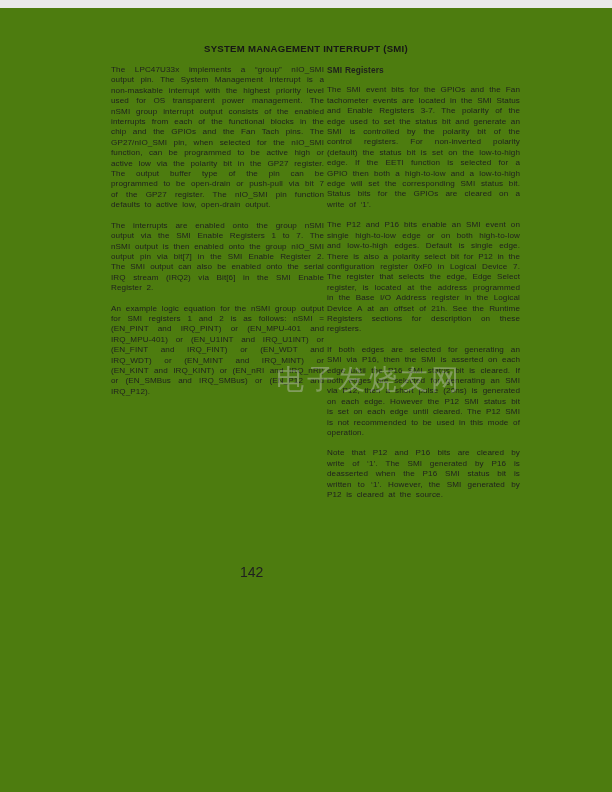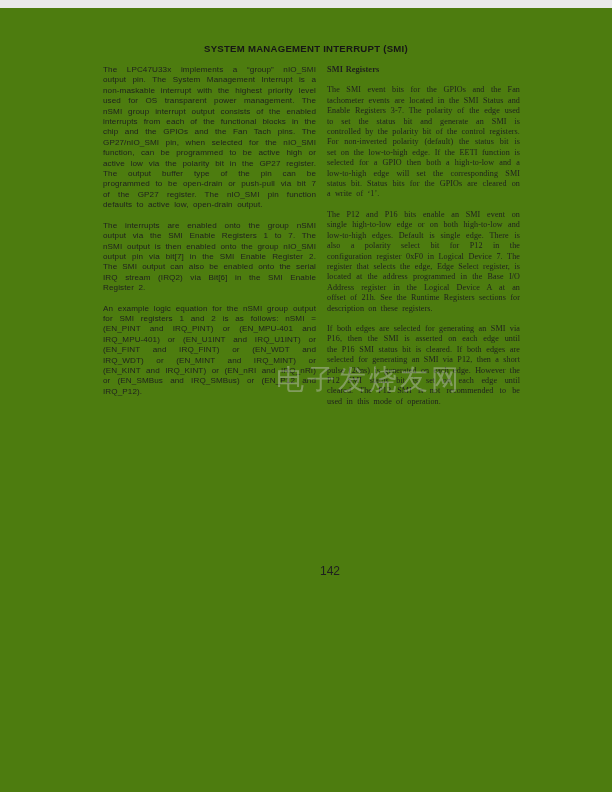--- a/index.html
+++ b/index.html
@@ -30,22 +30,22 @@
   }
   .col {
     position: absolute;
     top: 57px;
     font-size: 8.1px;
     line-height: 10.4px;
     text-align: justify;
     word-spacing: 2.1px;
     letter-spacing: 0.1px;
   }
-  .col-left  { left: 103px; width: 213px; }
-  .col-right { left: 327px; width: 193px; font-family: Liberation Serif, serif; }
+  .col-left  { left: 111px; width: 213px; }
+  .col-right { left: 327px; width: 193px; }
   .col p {
     margin: 0 0 10px 0;
   }
   .col-heading {
     font-weight: bold;
     font-size: 8.3px;
     margin: 0 0 10px 0;
     text-align: left;
     word-spacing: 0.5px;
   }
@@ -60,22 +60,22 @@
     opacity: 0.42;
     white-space: nowrap;
     pointer-events: none;
     z-index: 3;
   }
   .page-number {
     position: absolute;
     top: 556px;
     left: 240px;
     width: 100px;
-    text-align: right;
-    font-size: 12px;
+    text-align: left;
+    font-size: 14px;
     color: #1f1f1f;
   }
 </style>
 </head>
 <body>
 
 <div class="page">
 
   <div class="doc-title">SYSTEM MANAGEMENT INTERRUPT (SMI)</div>
 
@@ -83,19 +83,20 @@
     <p>The LPC47U33x implements a “group” nIO_SMI output pin. The System Management Interrupt is a non-maskable interrupt with the highest priority level used for OS transparent power management. The nSMI group interrupt output consists of the enabled interrupts from each of the functional blocks in the chip and the GPIOs and the Fan Tach pins. The GP27/nIO_SMI pin, when selected for the nIO_SMI function, can be programmed to be active high or active low via the polarity bit in the GP27 register.  The output buffer type of the pin can be programmed to be open-drain or push-pull via bit 7 of the GP27 register.  The nIO_SMI pin function defaults to active low, open-drain output.</p>
     <p>The interrupts are enabled onto the group nSMI output via the SMI Enable Registers 1 to 7.  The nSMI output is then enabled onto the group nIO_SMI output pin via bit[7] in the SMI Enable Register 2.  The SMI output can also be enabled onto the serial IRQ stream (IRQ2) via Bit[6] in the SMI Enable Register 2.</p>
     <p>An example logic equation for the nSMI group output for SMI registers 1 and 2 is as follows: nSMI = (EN_PINT and IRQ_PINT) or (EN_MPU-401 and IRQ_MPU-401) or (EN_U1INT and IRQ_U1INT) or (EN_FINT and IRQ_FINT) or (EN_WDT and IRQ_WDT) or (EN_MINT and IRQ_MINT) or (EN_KINT and IRQ_KINT) or (EN_nRI and IRQ_nRI) or (EN_SMBus and IRQ_SMBus) or (EN_P12 and IRQ_P12).</p>
   </div>
 
   <div class="col col-right">
     <p class="col-heading">SMI Registers</p>
     <p>The SMI event bits for the GPIOs and the Fan tachometer events are located in the SMI Status and Enable Registers 3-7.  The polarity of the edge used to set the status bit and generate an SMI is controlled by the polarity bit of the control registers.  For non-inverted polarity (default) the status bit is set on the low-to-high edge. If the EETI function is selected for a GPIO then both a high-to-low and a low-to-high edge will set the corresponding SMI status bit.  Status bits for the GPIOs are cleared on a write of ‘1’.</p>
     <p>The P12 and P16 bits enable an SMI event on single high-to-low edge or on both high-to-low and low-to-high edges.  Default is single edge. There is also a polarity select bit for P12 in the configuration register 0xF0 in Logical Device 7. The register that selects the edge, Edge Select register, is located at the address programmed in the Base I/O Address register in the Logical Device A at an offset of 21h. See the Runtime Registers sections for description on these registers.</p>
     <p>If both edges are selected for generating an SMI via P16, then the SMI is asserted on each edge until the P16 SMI status bit is cleared.  If both edges are selected for generating an SMI via P12, then a short pulse (20ns) is generated on each edge.  However the P12 SMI status bit is set on each edge until cleared.  The P12 SMI is not recommended to be used in this mode of operation.</p>
+    <p>Note that P12 and P16 bits are cleared by write of ‘1’.  The SMI generated by P16 is deasserted when the P16 SMI status bit is written to ‘1’. However, the SMI generated by P12 is cleared at the source.</p>
   </div>
 
   <div class="watermark">电子发烧友网</div>
 
   <div class="page-number">142</div>
 
 </div>
 
 </body></html>

